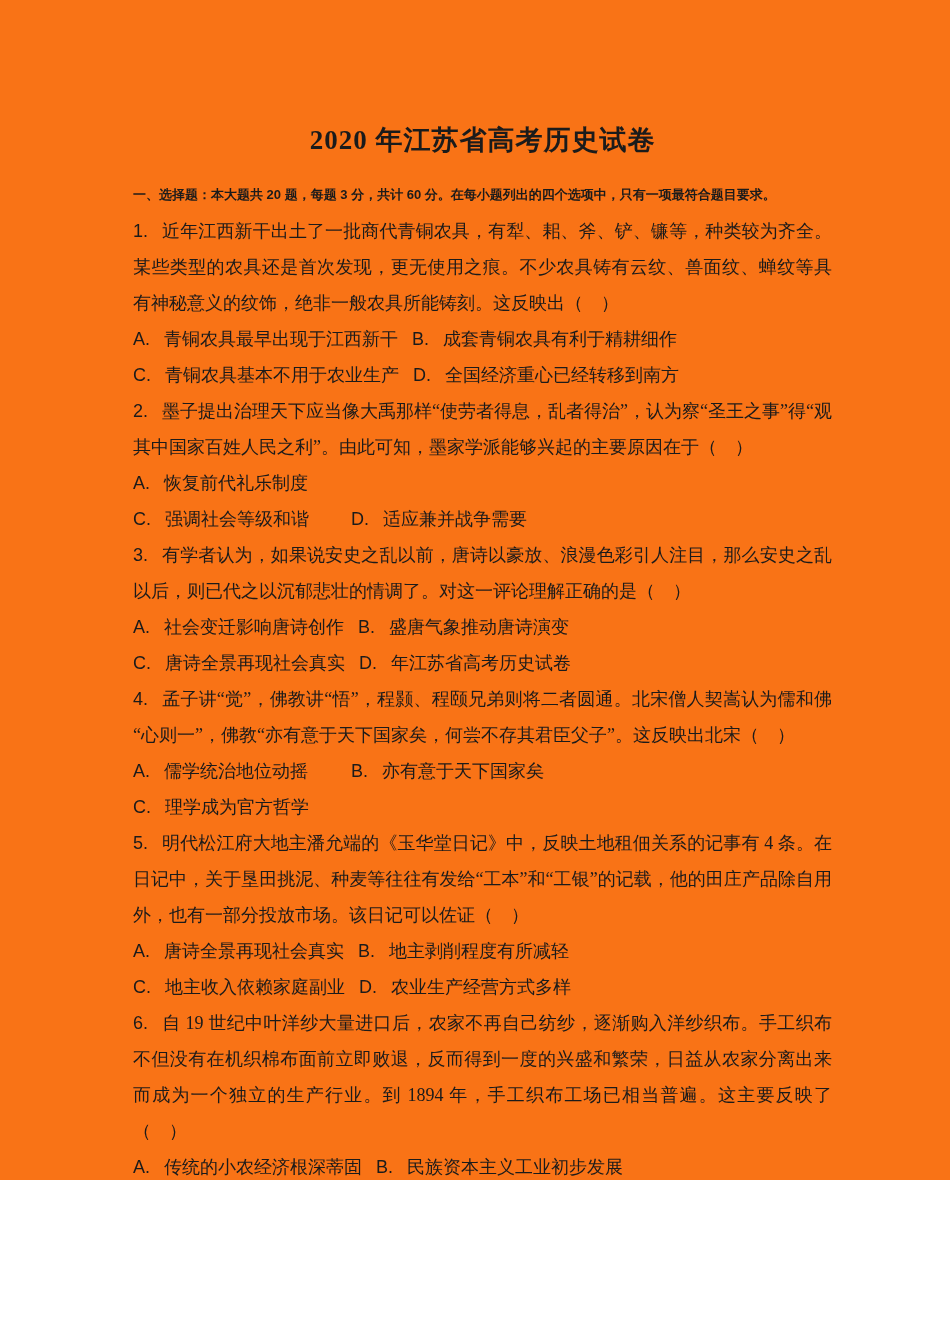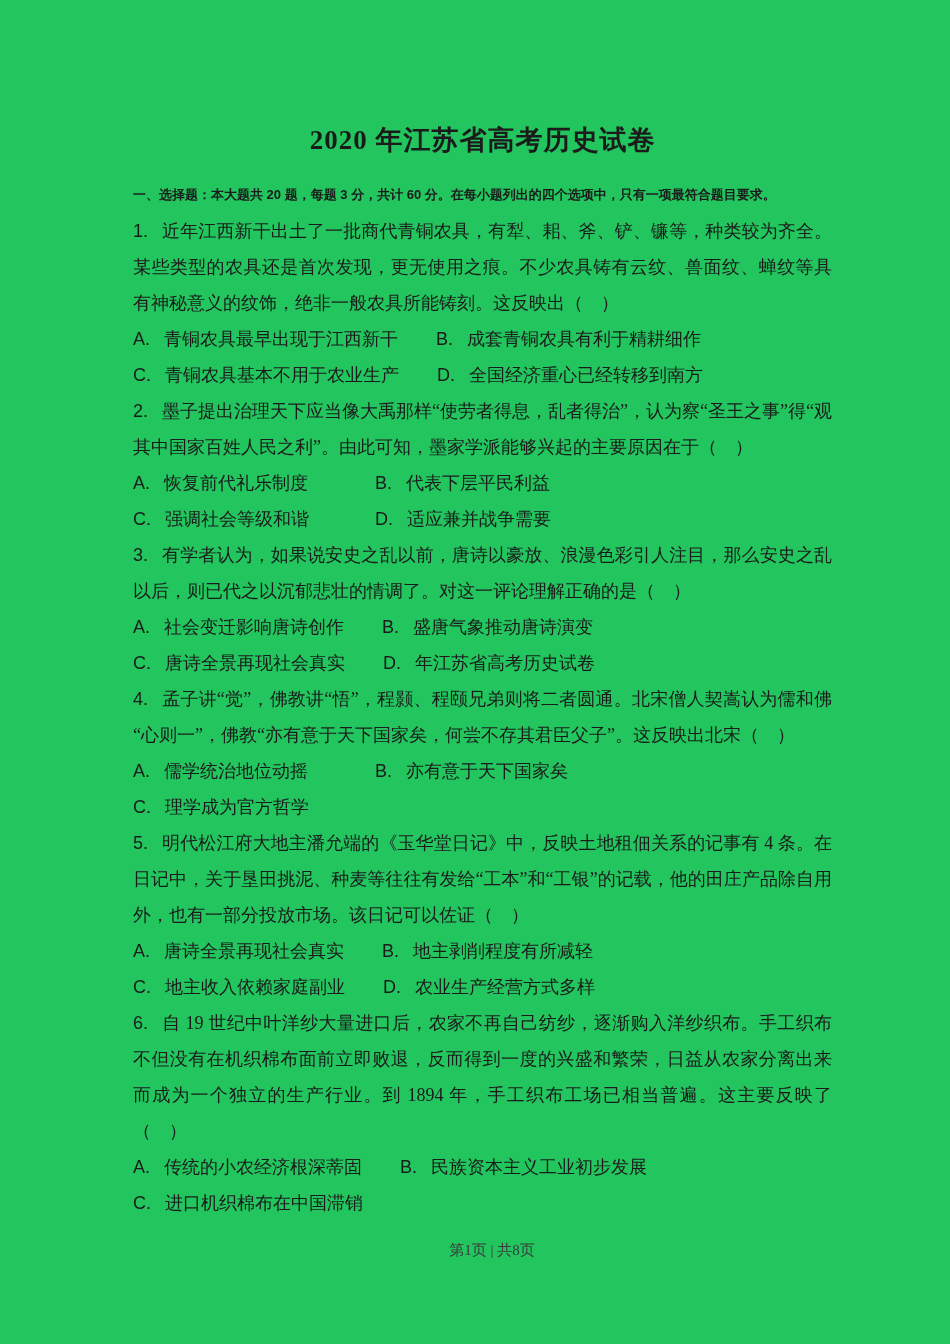--- a/index.html
+++ b/index.html
@@ -4,23 +4,23 @@
 <title>2020 年江苏省高考历史试卷</title>
 <style>
   html, body {
     margin: 0;
     padding: 0;
     background: #ffffff;
   }
   .page {
     position: relative;
     width: 950px;
-    height: 1344px;
+    height: 1180px;
     margin: 0 auto;
-    background: #22c55e;
+    background: #f97316;
     color: #1b1b1b;
     box-sizing: border-box;
     padding: 118px 118px 0 133px;
     overflow: hidden;
   }
   .title {
     margin: 0 0 15px 0;
     text-align: center;
     font-family: "Liberation Serif", "DejaVu Serif", serif;
     font-weight: 700;
@@ -46,21 +46,20 @@
     margin: 0;
     text-align: justify;
   }
   .qnum {
     font-family: "Liberation Sans", "DejaVu Sans", sans-serif;
     margin-right: 14px;
   }
   .optline {
     display: flex;
     align-items: baseline;
-    gap: 24px;
   }
   .opt {
     white-space: nowrap;
   }
   .opt.first {
     min-width: 204px;
     padding-right: 14px;
     box-sizing: content-box;
   }
   .optlabel {
@@ -95,21 +94,20 @@
         </div>
         <div class="optline">
           <span class="opt first"><span class="optlabel">C.</span><span>青铜农具基本不用于农业生产</span></span>
           <span class="opt"><span class="optlabel">D.</span><span>全国经济重心已经转移到南方</span></span>
         </div>
       </div>
       <div class="question">
         <p class="stem"><span class="qnum">2.</span><span>墨子提出治理天下应当像大禹那样“使劳者得息，乱者得治”，认为察“圣王之事”得“观其中国家百姓人民之利”。由此可知，墨家学派能够兴起的主要原因在于（　）</span></p>
         <div class="optline">
           <span class="opt first"><span class="optlabel">A.</span><span>恢复前代礼乐制度</span></span>
-          <span class="opt"><span class="optlabel">B.</span><span>代表下层平民利益</span></span>
         </div>
         <div class="optline">
           <span class="opt first"><span class="optlabel">C.</span><span>强调社会等级和谐</span></span>
           <span class="opt"><span class="optlabel">D.</span><span>适应兼并战争需要</span></span>
         </div>
       </div>
       <div class="question">
         <p class="stem"><span class="qnum">3.</span><span>有学者认为，如果说安史之乱以前，唐诗以豪放、浪漫色彩引人注目，那么安史之乱以后，则已代之以沉郁悲壮的情调了。对这一评论理解正确的是（　）</span></p>
         <div class="optline">
           <span class="opt first"><span class="optlabel">A.</span><span>社会变迁影响唐诗创作</span></span>

